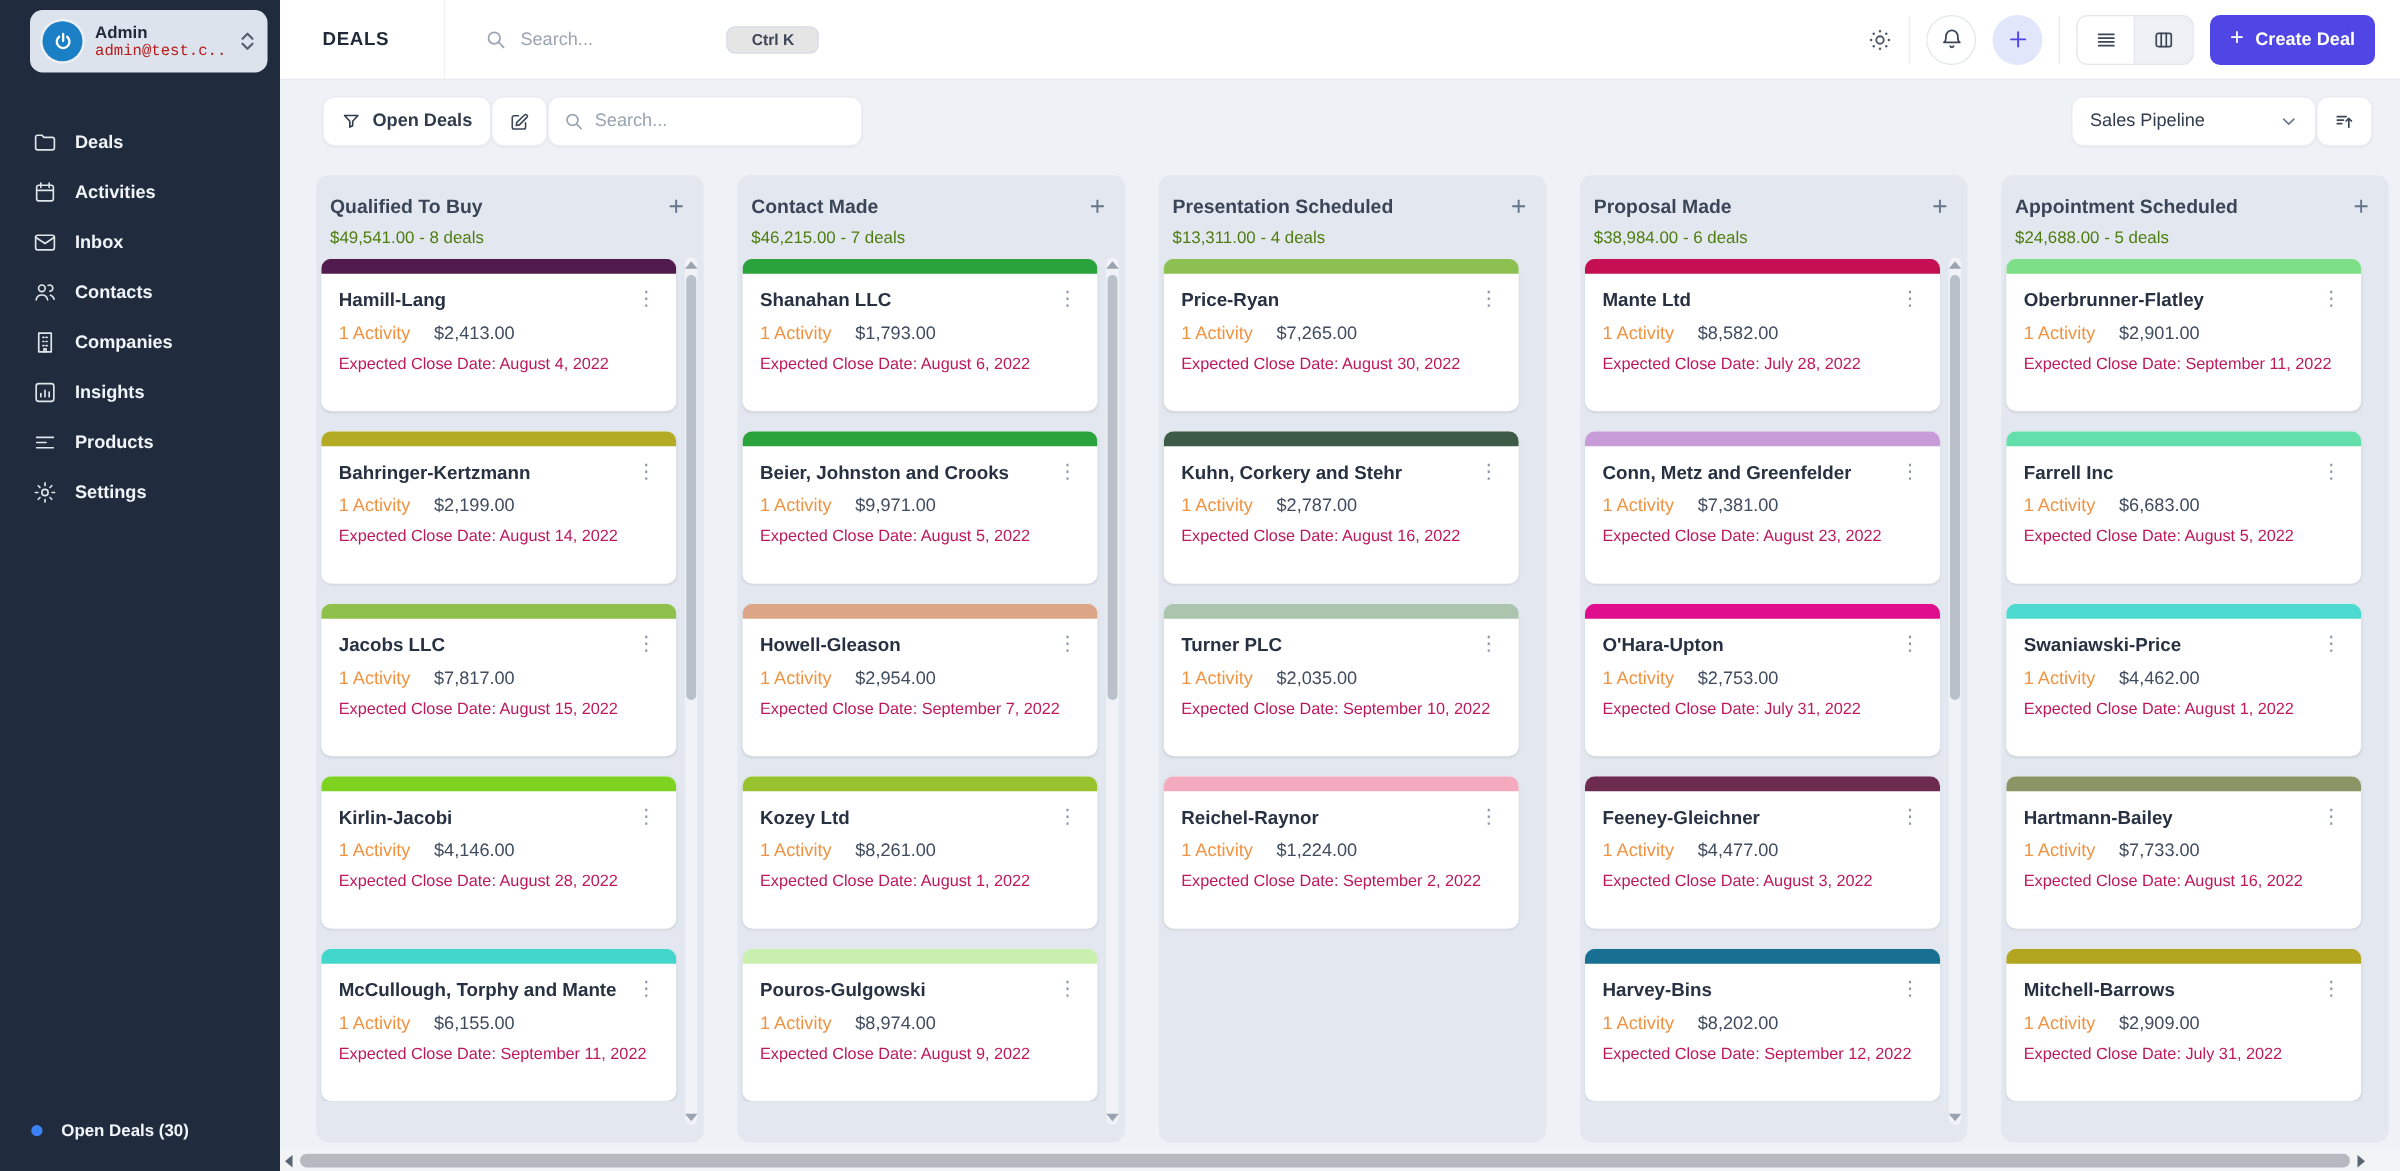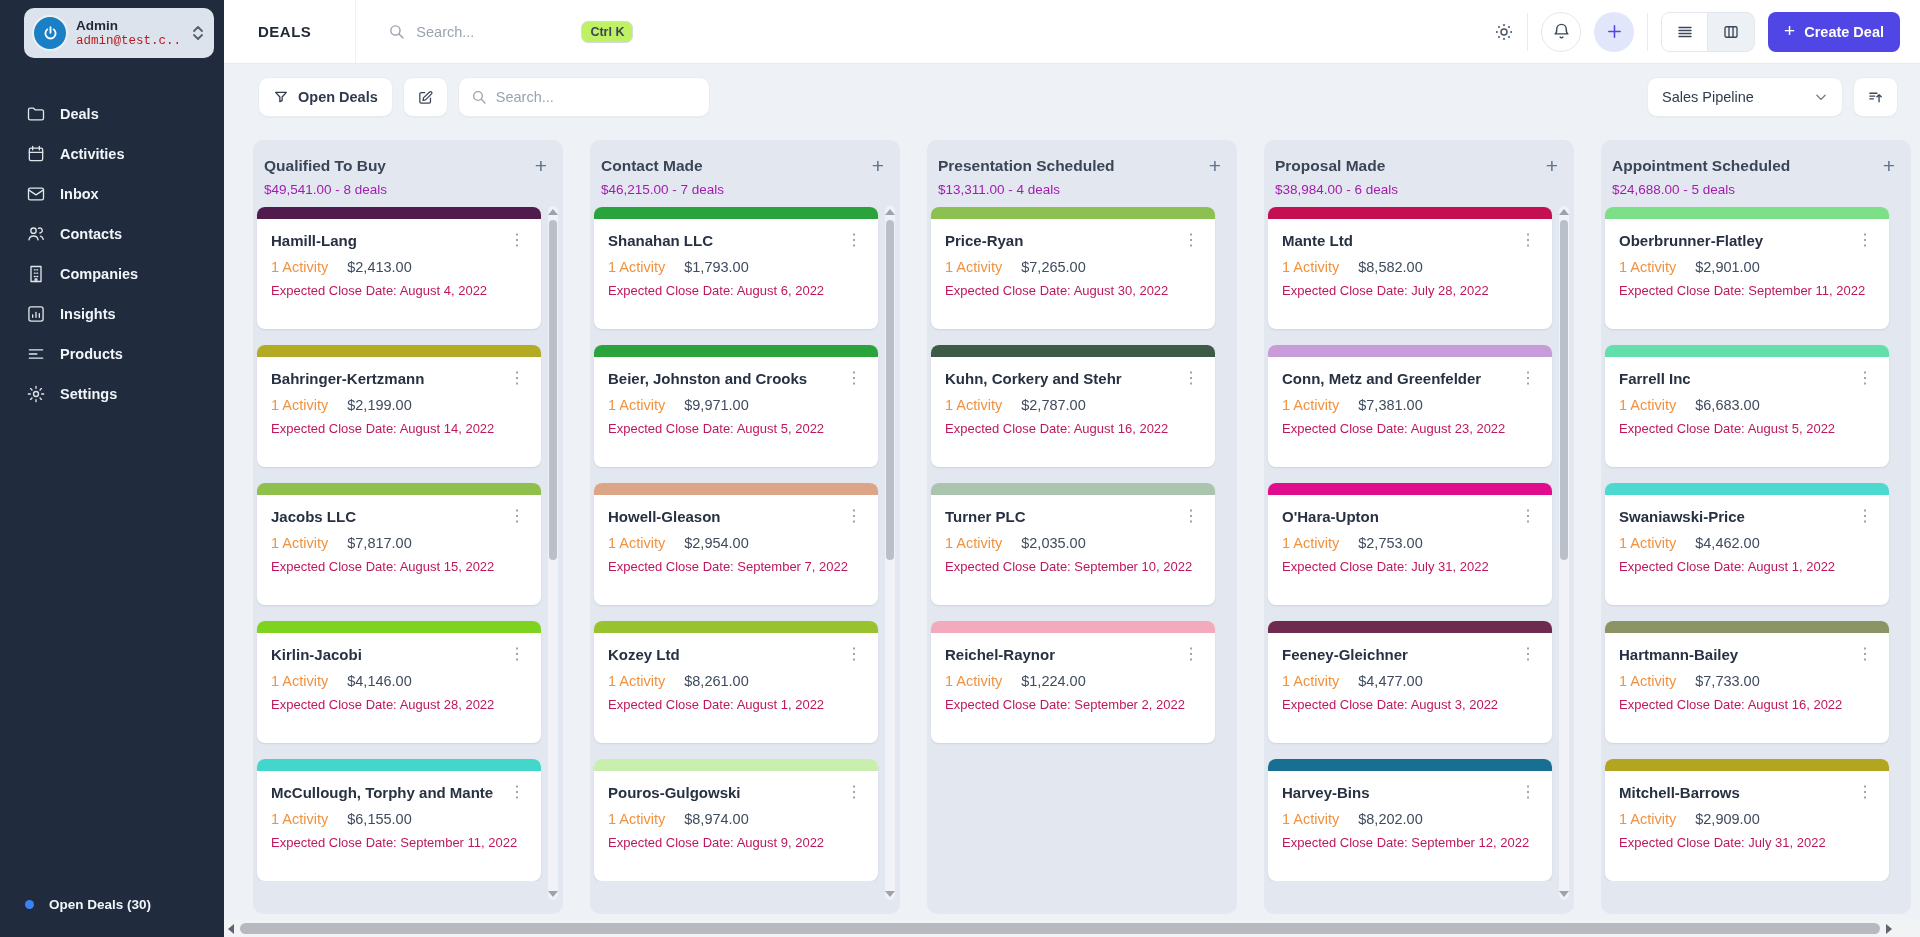--- a/index.html
+++ b/index.html
@@ -26,49 +26,49 @@
 
   
   .main { flex:1; min-width:0; display:flex; flex-direction:column; position:relative; }
 
   
   .topbar { height:64px; flex:none; background:#fff; border-bottom:1px solid #e7eaf0; display:flex; align-items:center; padding-right:20px; }
   .page-title-block { height:100%; display:flex; align-items:center; padding:0 44px 0 34px; border-right:1px solid #eef1f4; }
   .page-title { font-size:15px; font-weight:bold; letter-spacing:.5px; color:#1f2937; }
   .global-search { display:flex; align-items:center; gap:11px; margin-left:32px; cursor:pointer; }
   .global-search .hint { font-size:14.5px; color:#9aa4b2; }
-  .kbd { margin-left:96px; border:1px solid #d6dbe3; border-radius:7px; padding:3px 8px; font-size:12.5px; font-weight:bold; color:#3c4656; background:#bef264; }
+  .kbd { margin-left:96px; border:1px solid #d6dbe3; border-radius:7px; padding:3px 19px; font-size:12.5px; font-weight:bold; color:#3c4656; background:#e5e5e5; }
   .top-right { margin-left:auto; display:flex; align-items:center; gap:13px; }
   .vdiv { width:1px; height:38px; background:#e8ebf0; }
   .icon-btn { background:none; border:none; cursor:pointer; display:flex; align-items:center; justify-content:center; }
   .circle-btn { width:40px; height:40px; border-radius:50%; display:flex; align-items:center; justify-content:center; cursor:pointer; border:1px solid #e3e7ee; background:#fff; }
   .circle-btn.plus { background:#e2e6fb; border:none; }
   .seg { display:flex; height:40px; border:1px solid #e3e7ee; border-radius:9px; background:#edf0f5; overflow:hidden; }
   .seg-btn { width:46px; display:flex; align-items:center; justify-content:center; cursor:pointer; }
   .seg-btn.active { background:#fff; border-right:1px solid #e3e7ee; }
   .create-btn { height:40px; border:none; border-radius:8px; color:#fff; font-size:14.5px; font-weight:bold; display:flex; align-items:center; gap:9px; padding:0 16px; cursor:pointer; font-family:inherit; }
   .create-btn .plus-glyph { font-size:19px; font-weight:normal; line-height:1; margin-top:-2px; }
 
   
-  .toolbar { height:66px; flex:none; display:flex; align-items:center; padding:0 22px 0 34px; gap:10px; }
+  .toolbar { height:66px; flex:none; display:flex; align-items:center; padding:0 22px 0 34px; }
   .tool-btn { height:40px; background:#fff; border:1px solid #e9ecf1; border-radius:10px; display:flex; align-items:center; gap:9px; padding:0 14px; font-size:14.5px; font-weight:bold; color:#2f3a4c; cursor:pointer; box-shadow:0 1px 1px rgba(15,23,42,.03); font-family:inherit; }
   .tool-btn.square { width:45px; padding:0; justify-content:center; }
   .tool-search { height:40px; width:252px; background:#fff; border:1px solid #e9ecf1; border-radius:10px; display:flex; align-items:center; gap:9px; padding:0 12px; box-shadow:0 1px 1px rgba(15,23,42,.03); }
   .tool-search input { border:none; outline:none; flex:1; font-size:14.5px; color:#334155; font-family:inherit; background:transparent; }
   .tool-search input::placeholder { color:#99a3b1; }
   .pipeline-select { margin-left:auto; width:196px; justify-content:space-between; font-weight:normal; color:#303b4d; }
 
   
   .board { flex:1; display:flex; gap:27px; padding:10px 0 0 29px; overflow:hidden; }
   .column { width:310px; flex:none; height:774px; background:#e3e8f0; border-radius:10px; position:relative; }
   .col-header { padding:15px 12px 0 11px; }
   .col-title-row { display:flex; align-items:center; justify-content:space-between; }
   .col-title { font-size:15.5px; font-weight:bold; color:#3a4657; }
   .col-add { font-size:21px; line-height:1; color:#64748b; cursor:pointer; padding:0 4px; font-weight:normal; }
-  .col-summary { margin-top:6px; font-size:13.5px; color:#a21caf; }
+  .col-summary { margin-top:6px; font-size:13.5px; color:#4d7c0f; }
   .cards { margin-top:10px; height:674px; overflow:hidden; padding:0 22px 0 4px; }
   .card { background:#fff; border-radius:8px; overflow:hidden; box-shadow:0 1px 2px rgba(15,23,42,.10); margin-bottom:16px; height:122px; }
   .card-strip { height:12px; }
   .card-body { padding:13px 14px 0 14px; }
   .card-title-row { display:flex; align-items:flex-start; justify-content:space-between; }
   .card-name { font-size:15px; font-weight:bold; color:#273142; white-space:nowrap; overflow:hidden; }
   .kebab { color:#8b95a5; font-size:16px; line-height:1; cursor:pointer; padding:0 2px; flex:none; letter-spacing:0; }
   .card-act-row { margin-top:10px; display:flex; align-items:flex-start; gap:19px; }
   .card-activity { font-size:14.5px; color:#f0923f; }
   .card-amount { font-size:14.5px; color:#3f4b5e; }

